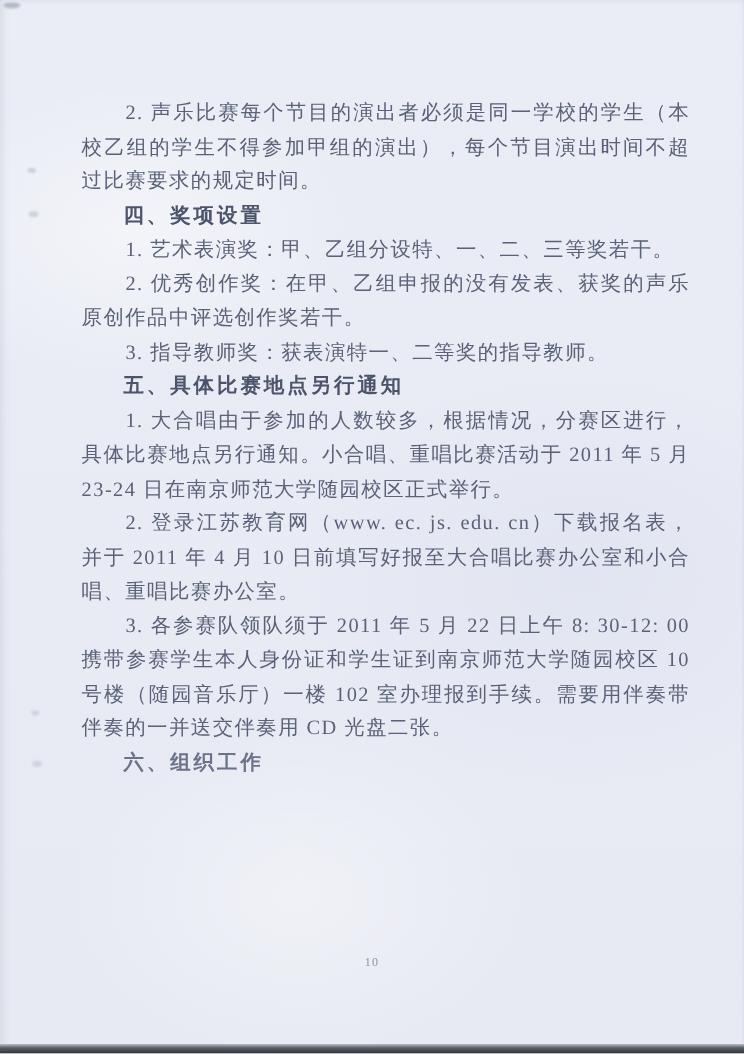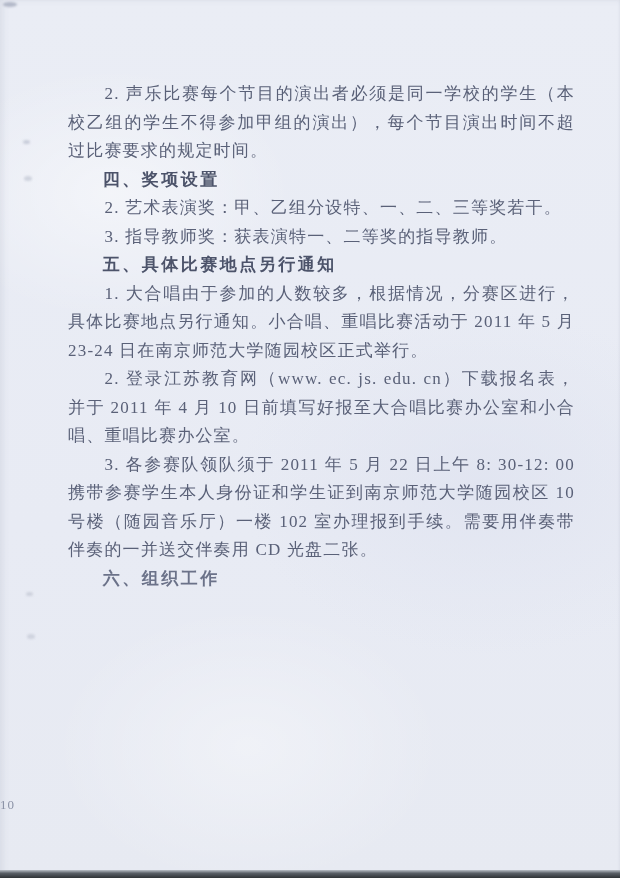--- a/index.html
+++ b/index.html
@@ -40,22 +40,22 @@
     text-indent:2.05em;
     font-family:Liberation Sans, sans-serif;
     font-weight:bold;
     color:var(--heading-ink);
     letter-spacing:2.5px;
   }
   .heading.muted{color:var(--muted-heading-ink);}
   .page-number{
     position:absolute;
     left:0;right:0;top:797px;
-    text-align:left;
-    font-size:13px;
+    text-align:center;
+    font-size:10px;
     letter-spacing:1px;
     color:var(--page-num-ink);
   }
   .scan-bottom-edge{
     position:absolute;
     left:0;bottom:0;width:100%;height:8px;
     background:linear-gradient(to bottom,#b9bfc7 0%,#5a6067 40%,var(--scan-edge) 100%);
   }
   .speck{position:absolute;border-radius:50%;filter:blur(1px);}
   .speck.s1{left:3px;top:2px;width:14px;height:5px;background:rgba(115,125,148,0.45);}
@@ -71,21 +71,22 @@
 
   <span class="speck s1"></span>
   <span class="speck s2"></span>
   <span class="speck s3"></span>
   <span class="speck s4"></span>
   <span class="speck s5"></span>
 
   <div class="content">
     <p class="para">2. 声乐比赛每个节目的演出者必须是同一学校的学生（本校乙组的学生不得参加甲组的演出），每个节目演出时间不超过比赛要求的规定时间。</p>
     <p class="heading">四、奖项设置</p>
-    <p class="para">2. 艺术表演奖：甲、乙组分设特、一、二、三等奖若干。</p>
+    <p class="para">1. 艺术表演奖：甲、乙组分设特、一、二、三等奖若干。</p>
+    <p class="para">2. 优秀创作奖：在甲、乙组申报的没有发表、获奖的声乐原创作品中评选创作奖若干。</p>
     <p class="para">3. 指导教师奖：获表演特一、二等奖的指导教师。</p>
     <p class="heading">五、具体比赛地点另行通知</p>
     <p class="para">1.  大合唱由于参加的人数较多，根据情况，分赛区进行，具体比赛地点另行通知。小合唱、重唱比赛活动于 2011 年 5 月 23-24 日在南京师范大学随园校区正式举行。</p>
     <p class="para">2.  登录江苏教育网（www. ec. js. edu. cn）下载报名表，并于 2011 年 4 月 10 日前填写好报至大合唱比赛办公室和小合唱、重唱比赛办公室。</p>
     <p class="para">3.  各参赛队领队须于 2011 年 5 月 22 日上午 8: 30-12: 00 携带参赛学生本人身份证和学生证到南京师范大学随园校区 10 号楼（随园音乐厅）一楼 102 室办理报到手续。需要用伴奏带伴奏的一并送交伴奏用 CD 光盘二张。</p>
     <p class="heading muted">六、组织工作</p>
   </div>
 
   <div class="page-number">10</div>
 

